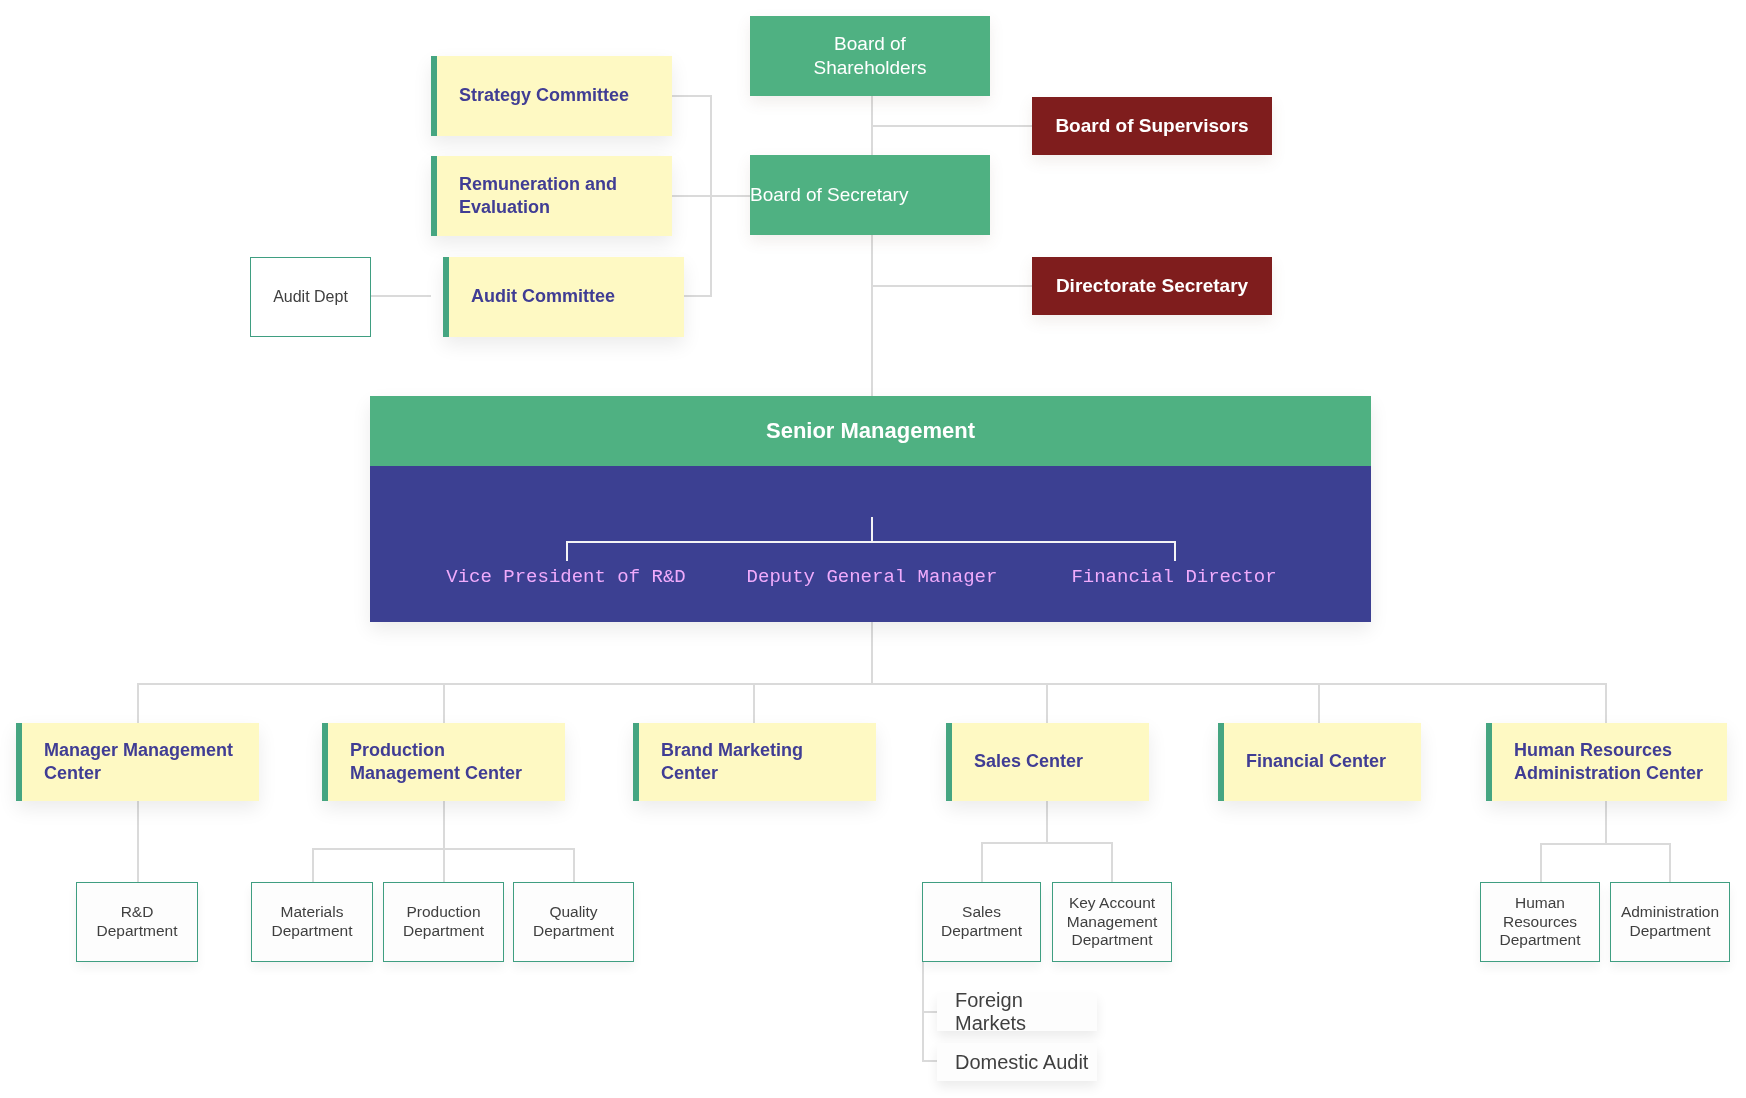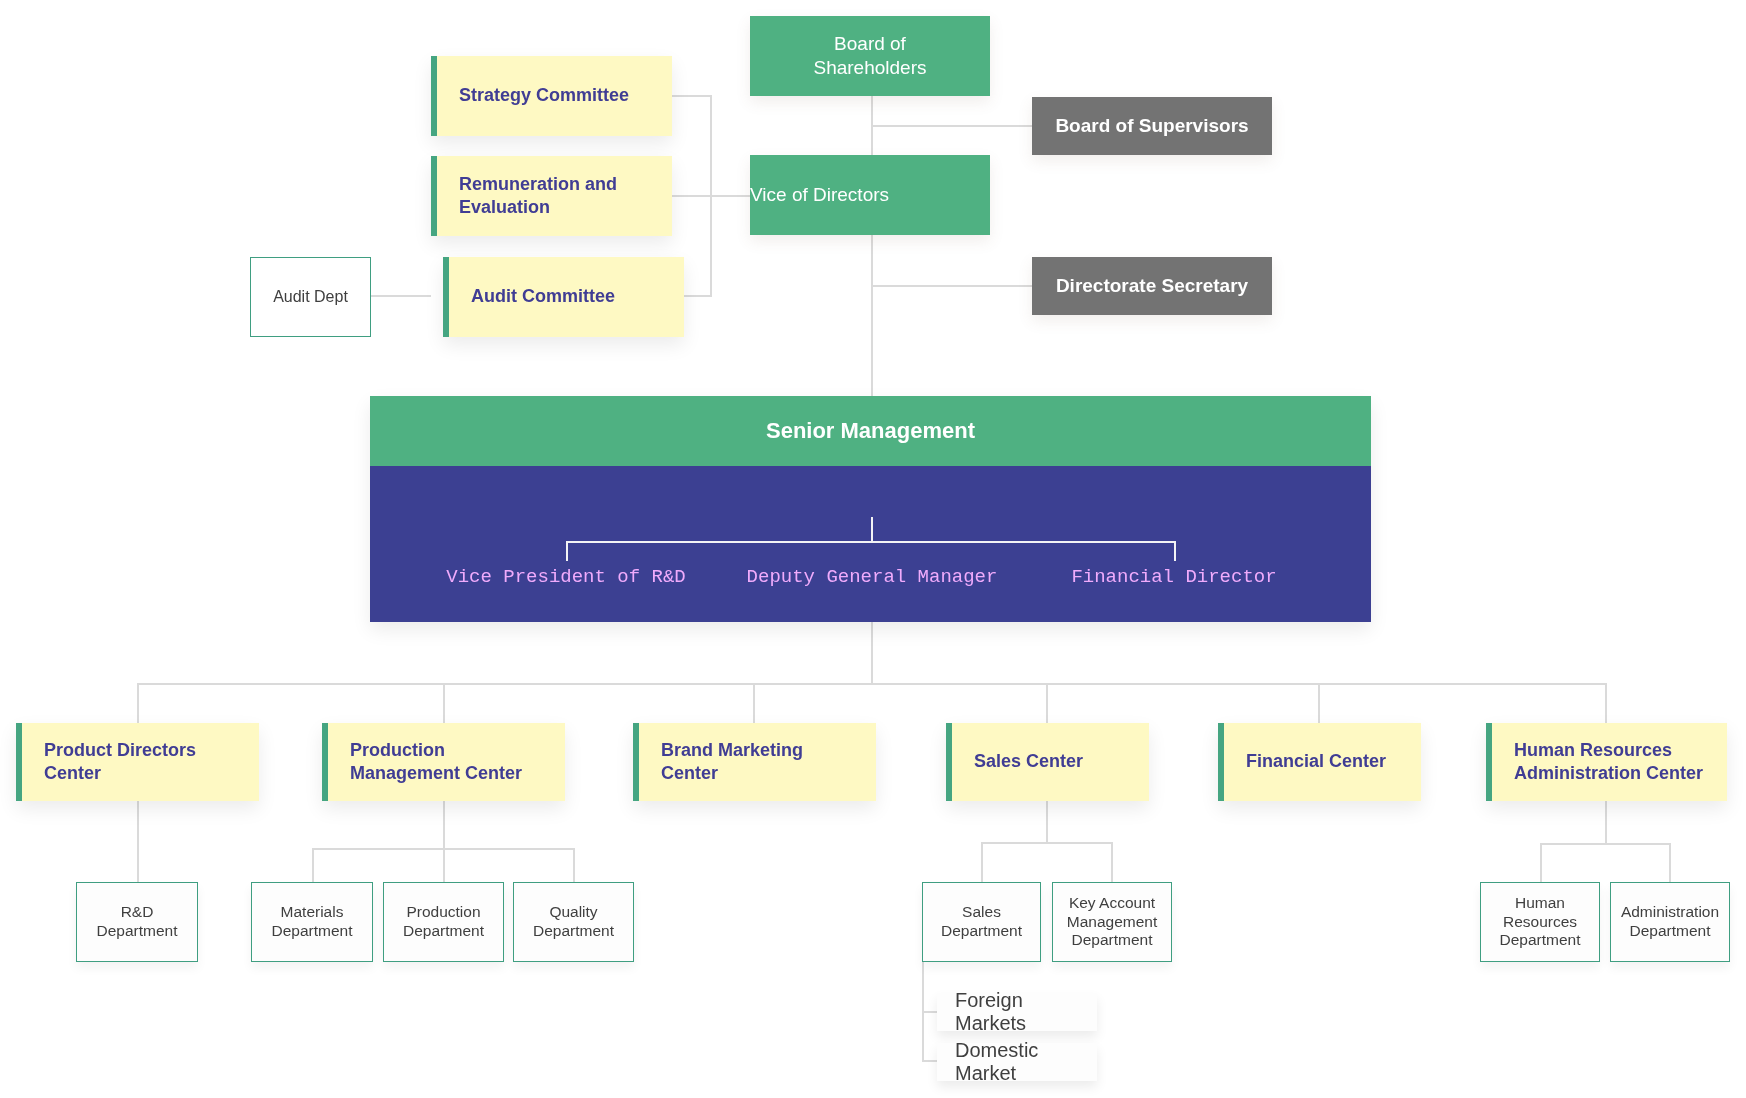--- a/index.html
+++ b/index.html
@@ -14,21 +14,21 @@
   .wline{position:absolute;background:#f3f3f5;z-index:6;}
   
   .box-green{
     background:#4fb182;color:#ffffff;z-index:5;
     display:flex;align-items:center;text-align:center;
     font-size:19px;font-weight:500;line-height:1.25;
     box-shadow:0 6px 14px rgba(120,90,70,0.10);
   }
   
   .box-indigo{
-    background:#737373;color:#ffffff;z-index:5;
+    background:#7f1d1d;color:#ffffff;z-index:5;
     display:flex;align-items:center;justify-content:center;text-align:center;
     font-size:19px;font-weight:600;line-height:1.25;
     box-shadow:0 6px 14px rgba(120,90,70,0.10);
   }
   
   .card{
     background:#fef9c3;z-index:5;color:#403d94;
     border-left:6px solid #45a581;
     display:flex;align-items:center;text-align:left;
     font-size:18px;font-weight:600;line-height:1.3;
@@ -119,21 +119,21 @@
 
 <div class="line" style="left:922px;top:962px;width:2px;height:100px;"></div>
 <div class="line" style="left:922px;top:1011px;width:16px;height:2px;"></div>
 <div class="line" style="left:922px;top:1060px;width:16px;height:2px;"></div>
 
 <div class="abs box-green" style="left:750px;top:16px;width:240px;height:80px;padding:0 30px;">
   <span>Board of Shareholders</span>
 </div>
 
 <div class="abs box-green" style="left:750px;top:155px;width:240px;height:80px;">
-  <span>Vice of Directors</span>
+  <span>Board of Secretary</span>
 </div>
 
 <div class="abs box-indigo" style="left:1032px;top:97px;width:240px;height:58px;">
   <span>Board of Supervisors</span>
 </div>
 
 <div class="abs box-indigo" style="left:1032px;top:257px;width:240px;height:58px;">
   <span>Directorate Secretary</span>
 </div>
 
@@ -163,21 +163,21 @@
     <div class="wline" style="left:196px;top:75px;width:610px;height:2px;"></div>
     <div class="wline" style="left:196px;top:75px;width:2px;height:20px;"></div>
     <div class="wline" style="left:804px;top:75px;width:2px;height:20px;"></div>
     <div class="senior-role" style="left:196px;">Vice President of R&amp;D</div>
     <div class="senior-role" style="left:502px;">Deputy General Manager</div>
     <div class="senior-role" style="left:804px;">Financial Director</div>
   </div>
 </div>
 
 <div class="abs card" style="left:16px;top:723px;width:243px;height:78px;">
-  <span>Product Directors Center</span>
+  <span>Manager Management Center</span>
 </div>
 
 <div class="abs card" style="left:322px;top:723px;width:243px;height:78px;">
   <span>Production Management Center</span>
 </div>
 
 <div class="abs card" style="left:633px;top:723px;width:243px;height:78px;">
   <span>Brand Marketing Center</span>
 </div>
 
@@ -223,14 +223,14 @@
 
 <div class="abs dept" style="left:1610px;top:882px;width:120px;height:80px;">
   <span>Administration Department</span>
 </div>
 
 <div class="abs chip" style="left:937px;top:993px;width:160px;height:38px;">
   <span>Foreign Markets</span>
 </div>
 
 <div class="abs chip" style="left:937px;top:1043px;width:160px;height:38px;">
-  <span>Domestic Market</span>
+  <span>Domestic Audit</span>
 </div>
 
 </body></html>

